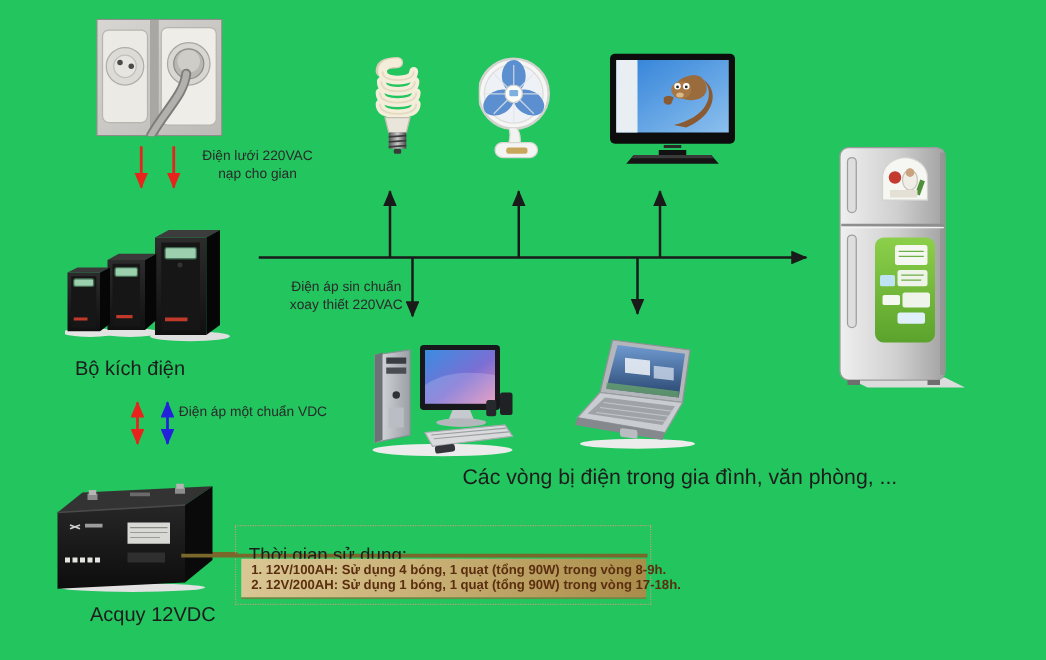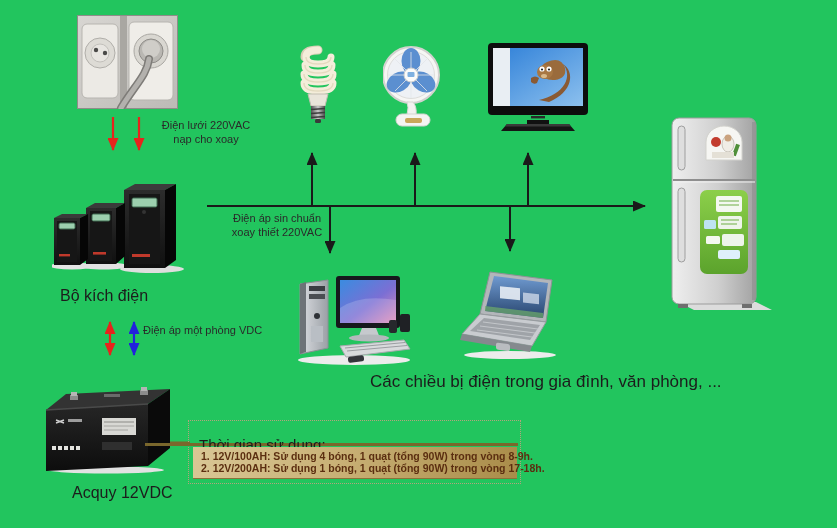--- a/index.html
+++ b/index.html
@@ -101,21 +101,21 @@
       <circle cx="74" cy="36" r="17" fill="#d9d7d1" stroke="#aaa8a3"></circle>
       <circle cx="74" cy="36" r="12" fill="#b9b7b2" stroke="#8e8c88"></circle>
       <circle cx="74" cy="34" r="9" fill="#cfcdc8"></circle>
       <path d="M72,44 C70,60 58,70 44,93" stroke="#7e7c78" stroke-width="8" fill="none" stroke-linecap="round"></path>
       <path d="M72,44 C70,60 58,70 44,93" stroke="#b3b1ad" stroke-width="5" fill="none" stroke-linecap="round"></path>
     </svg>
   </div>
 
   <div class="label small" style="left:160px;top:119px;text-align:center;width:92px;">
     <span>Điện lưới 220VAC</span><br>
-    <span>nạp cho xoay</span>
+    <span>nạp cho gian</span>
   </div>
 
   <div class="abs" style="left:52px;top:180px;">
     <svg width="150" height="95" viewBox="0 0 150 95">
       <defs>
         <linearGradient id="twf" x1="0" y1="0" x2="0" y2="1">
           <stop offset="0" stop-color="#2c2c2c"></stop>
             <stop offset="1" stop-color="#101010"></stop>
         </linearGradient>
       </defs>
@@ -148,21 +148,21 @@
         <rect x="2" y="38" width="26" height="47" fill="url(#twf)"></rect>
         <rect x="5" y="41" width="20" height="41" fill="#161616"></rect>
         <rect x="7" y="43" width="16" height="6" rx="1.5" fill="#9ccfae" stroke="#3f6a50" stroke-width="1"></rect>
         <rect x="7" y="74" width="11" height="2.4" fill="#c0392b"></rect>
       </g>
     </svg>
   </div>
 
   <div class="label big" style="left:60px;top:286px;">Bộ kích điện</div>
 
-  <div class="label small" style="left:143px;top:324px;">Điện áp một phòng VDC</div>
+  <div class="label small" style="left:143px;top:324px;">Điện áp một chuẩn VDC</div>
 
   <div class="abs" style="left:44px;top:378px;">
     <svg width="130" height="96" viewBox="0 0 130 96">
       <defs>
         <linearGradient id="batf" x1="0" y1="0" x2="0" y2="1">
           <stop offset="0" stop-color="#262626"></stop>
             <stop offset="1" stop-color="#0d0d0d"></stop>
         </linearGradient>
       </defs>
       <ellipse cx="62" cy="92" rx="58" ry="3.5" fill="#e2e2e2"></ellipse>
@@ -187,21 +187,21 @@
         <rect x="20" y="68" width="4" height="4"></rect>
           <rect x="26" y="68" width="4" height="4"></rect>
         <rect x="32" y="68" width="4" height="4"></rect>
       </g>
       <rect x="58" y="64" width="30" height="8" fill="#2f2f2f"></rect>
     </svg>
   </div>
 
   <div class="label big" style="left:72px;top:483px;">Acquy 12VDC</div>
 
-  <div class="label small center" style="left:277px;top:212px;">
+  <div class="label small center" style="left:277px;top:224px;">
     <span>Điện áp sin chuẩn</span><br>
     <span>xoay thiết 220VAC</span>
   </div>
 
   <div class="abs" style="left:292px;top:42px;">
     <svg width="52" height="90" viewBox="0 0 52 90">
       <defs>
         <linearGradient id="screwg" x1="0" y1="0" x2="1" y2="0">
           <stop offset="0" stop-color="#555"></stop>
             <stop offset="0.5" stop-color="#c8c8c8"></stop>
@@ -337,21 +337,21 @@
       <g stroke="#c3c6ca" stroke-width="1">
         <line x1="23" y1="52" x2="78" y2="59"></line>
           <line x1="20" y1="56" x2="75" y2="63"></line>
           <line x1="17" y1="60" x2="72" y2="67"></line>
       </g>
       <polygon points="2,64 72,76 70,82 0,70" fill="#85898e"></polygon>
       <rect x="36" y="68" width="14" height="7" rx="2" fill="#b9bcc0" transform="skewY(7)"></rect>
     </svg>
   </div>
 
-  <div class="label caption" style="left:370px;top:371px;">Các chiều bị điện trong gia đình, văn phòng, ...</div>
+  <div class="label caption" style="left:370px;top:371px;">Các vòng bị điện trong gia đình, văn phòng, ...</div>
 
   <div class="abs" style="left:660px;top:116px;">
     <svg width="118" height="196" viewBox="0 0 118 196">
       <defs>
         <linearGradient id="frg" x1="0" y1="0" x2="1" y2="0">
           <stop offset="0" stop-color="#efefef"></stop>
             <stop offset="0.55" stop-color="#cfcfcf"></stop>
             <stop offset="1" stop-color="#a2a2a2"></stop>
         </linearGradient>
         <linearGradient id="grn" x1="0" y1="0" x2="0" y2="1">

